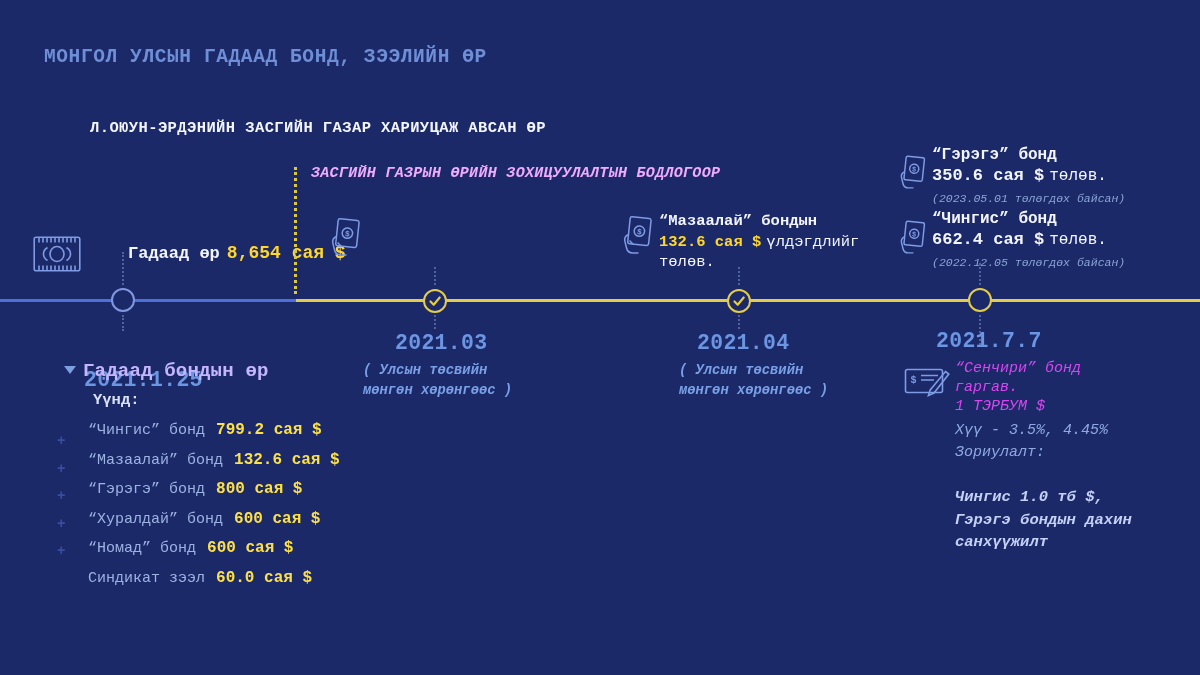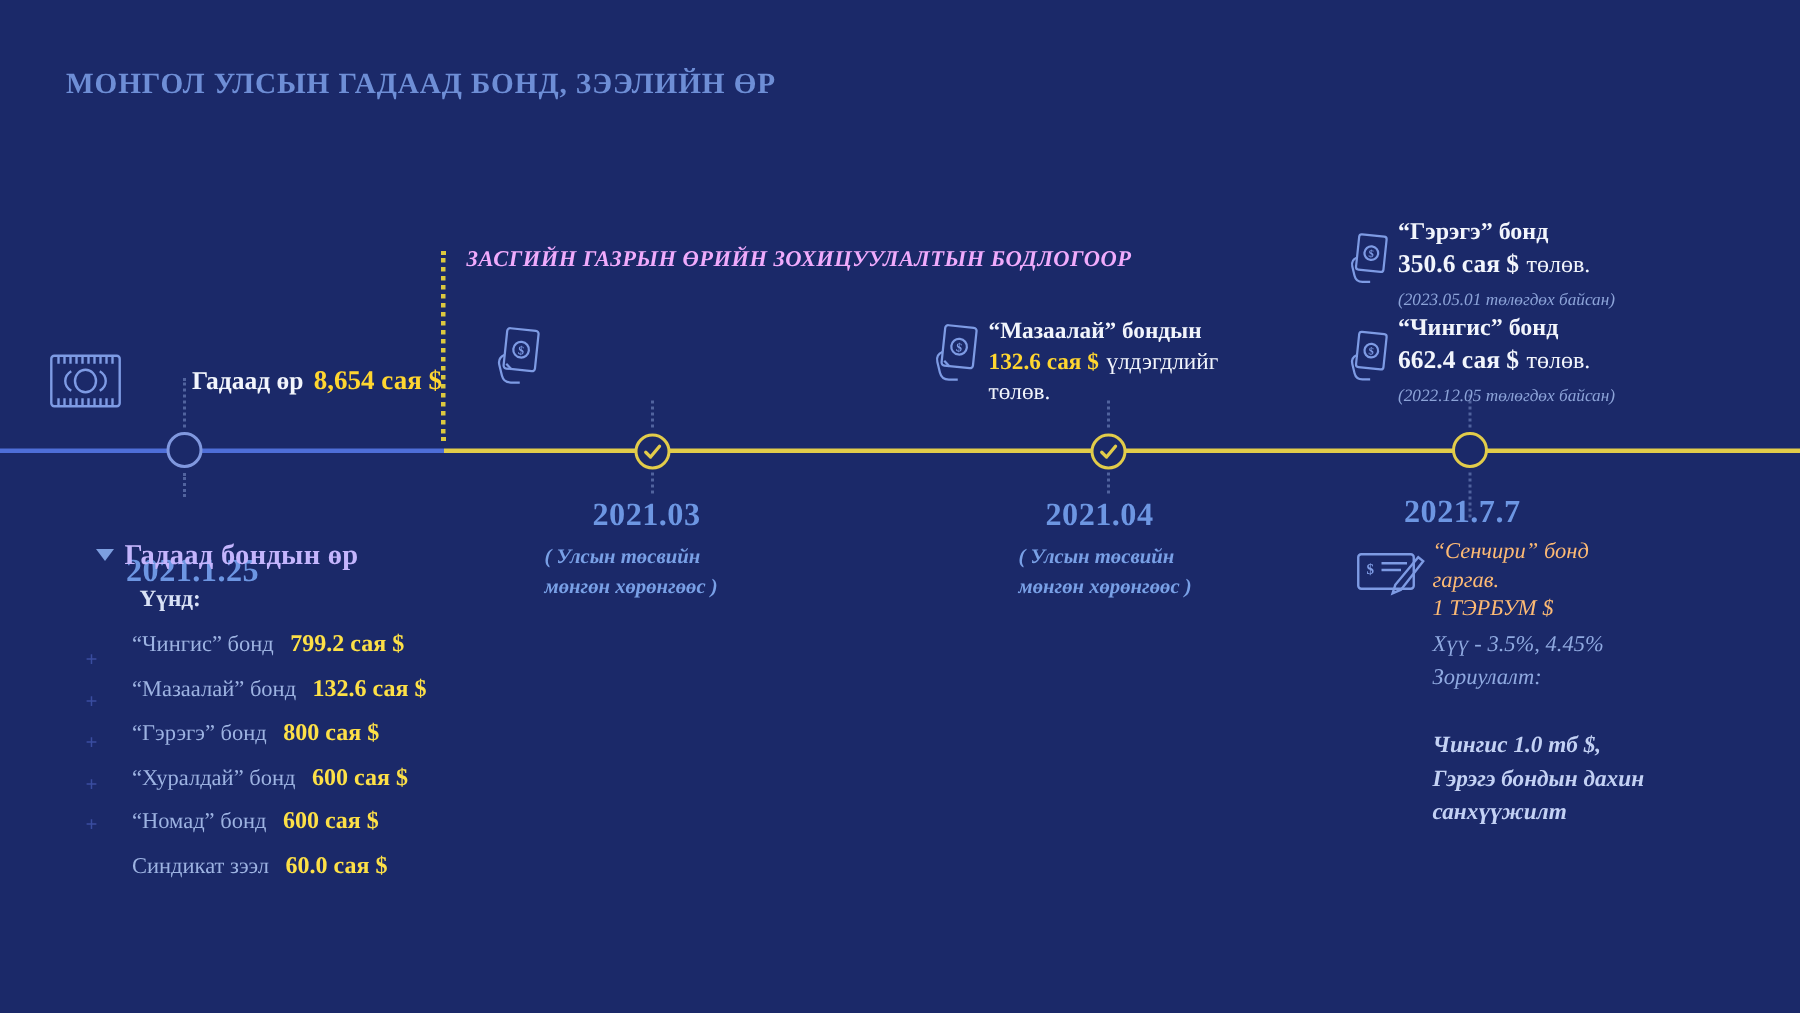--- a/index.html
+++ b/index.html
@@ -1,17 +1,17 @@
 <!DOCTYPE html>
 <html><head>
 <meta charset="utf-8">
 <style>
   html,body{margin:0;padding:0;background:#1B2969;}
   .stage{position:relative;width:1200px;height:632px;background:#1B2969;overflow:hidden;
-         font-family:Liberation Serif, serif;}
+         font-family:Liberation Mono, monospace;}
   .abs{position:absolute;}
 
   .page-title{left:44px;top:46px;font-size:19.5px;font-weight:700;letter-spacing:.6px;color:#6E8ED6;}
   .page-subtitle{left:90px;top:119px;font-size:15.5px;font-weight:700;letter-spacing:.4px;color:#F2F5FC;}
 
   
   .summary-icon{left:33px;top:236px;}
   .summary-text{left:84px;top:243px;font-size:17px;font-weight:700;color:#F2F5FC;white-space:nowrap;margin-left:44px;}
   .summary-text .val{color:#FFD630;font-size:18px;margin-left:7px;}
 
@@ -75,32 +75,33 @@
   .detail-sub{left:93px;top:391px;font-size:15.5px;font-weight:700;color:#D9E2F6;}
   .bond-list{left:88px;top:421px;}
   .bond-row{display:flex;align-items:baseline;gap:11px;margin-bottom:11.5px;white-space:nowrap;}
   .bname{font-size:15px;color:#9DB3E2;}
   .bval{font-size:16px;font-weight:700;color:#fde047;}
   .plus{position:absolute;left:57px;color:#3A4DA0;font-size:14px;font-weight:700;}
   .p1{top:433px}.p2{top:461px}.p3{top:488px}.p4{top:516px}.p5{top:543px}
 
   
   .sen-icon{left:904px;top:366px;}
-  .sen-intro{left:955px;top:359px;font-size:15px;font-style:italic;color:#fdba74;line-height:19px;white-space:nowrap;}
+  .sen-intro{left:955px;top:359px;font-size:15px;font-style:italic;color:#d946ef;line-height:19px;white-space:nowrap;}
   .sen-details{left:955px;top:420px;font-size:15px;font-style:italic;color:#8FA9E0;line-height:21.5px;white-space:nowrap;}
   .sen-bold{left:955px;top:486px;font-size:15.5px;font-style:italic;font-weight:700;color:#C3D1F4;line-height:22.5px;white-space:nowrap;}
 
   svg{display:block;}
 </style>
 </head>
 <body>
 
 <div class="stage">
 
   <div class="abs page-title">МОНГОЛ УЛСЫН ГАДААД БОНД, ЗЭЭЛИЙН ӨР</div>
+  <div class="abs page-subtitle">Л.ОЮУН-ЭРДЭНИЙН ЗАСГИЙН ГАЗАР ХАРИУЦАЖ АВСАН ӨР</div>
 
   <svg class="abs summary-icon" width="48" height="36" viewBox="0 0 48 36" fill="none" stroke="#7E9BE4" stroke-width="1.6">
     <rect x="1.2" y="1.2" width="45.6" height="33.6" rx="2"></rect>
     <path d="M6 2v4.5M10 2v4.5M14 2v4.5M18 2v4.5M22 2v4.5M26 2v4.5M30 2v4.5M34 2v4.5M38 2v4.5M42 2v4.5"></path>
     <path d="M6 29.5v4.5M10 29.5v4.5M14 29.5v4.5M18 29.5v4.5M22 29.5v4.5M26 29.5v4.5M30 29.5v4.5M34 29.5v4.5M38 29.5v4.5M42 29.5v4.5"></path>
     <ellipse cx="24" cy="18" rx="7" ry="7.5"></ellipse>
     <path d="M14.5 11.5c-2.5 1.5-4 4-4 6.5s1.5 5 4 6.5"></path>
     <path d="M33.5 11.5c2.5 1.5 4 4 4 6.5s-1.5 5-4 6.5"></path>
   </svg>
   <div class="abs summary-text">

